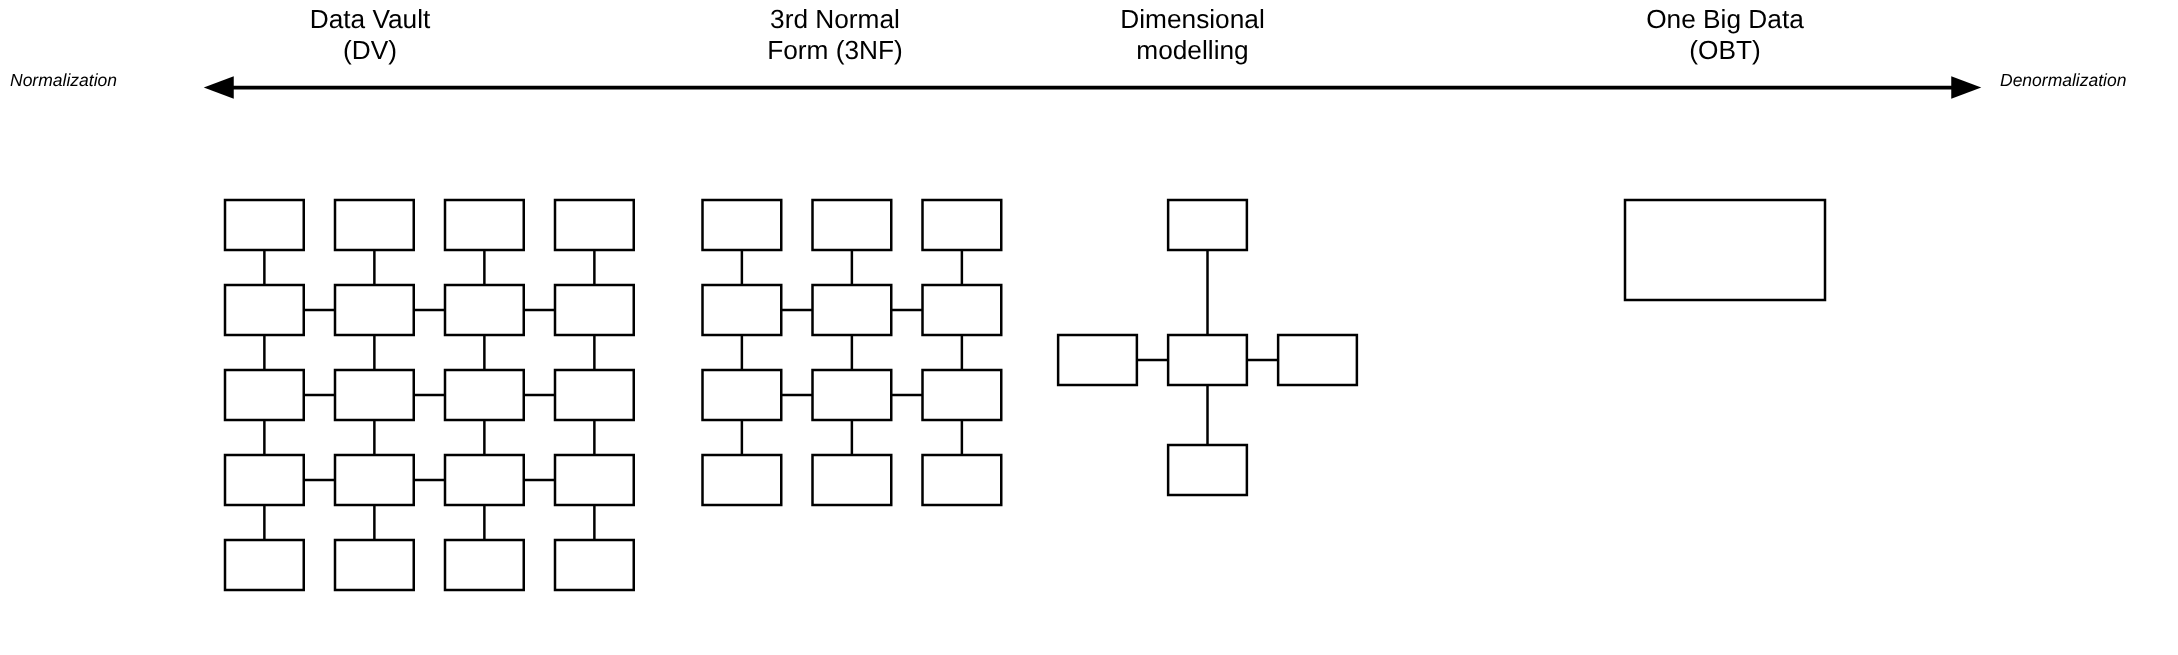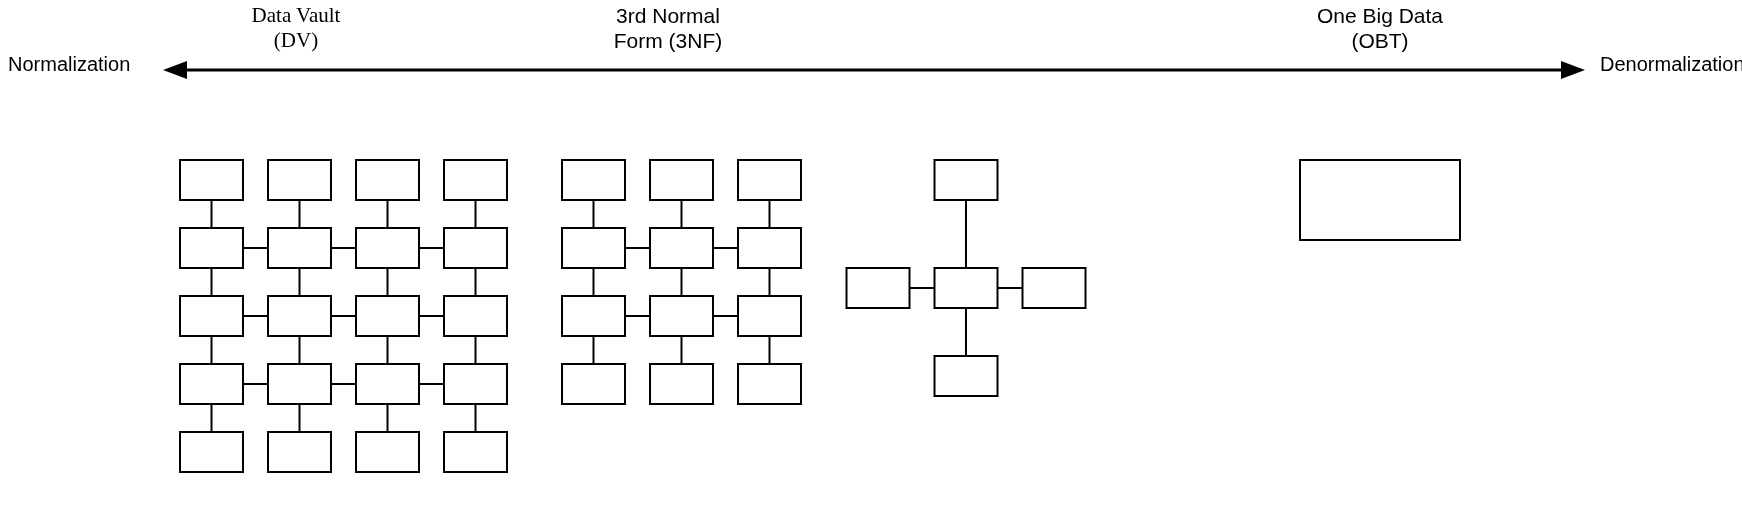--- a/index.html
+++ b/index.html
@@ -16,37 +16,38 @@
     color: #000000;
   }
   #stage {
     position: absolute;
     left: 0; top: 0;
     width: 1742px;
     height: 524px;
   }
   .axis-label {
     position: absolute;
-    font-size: 20px;
+    font-size: 14px;
     line-height: 24px;
     white-space: nowrap;
     color: #000;
+    font-style: italic;
   }
   #label-normalization { left: 8px;  top: 52px; }
   #label-denormalization { left: 1600px; top: 52px; }
 
   .stage-title {
     position: absolute;
     font-size: 21px;
     line-height: 25px;
     text-align: center;
     white-space: pre-line;
     color: #000;
   }
-  #title-dv   { left: 180px;  top: 3px;  width: 232px; font-family: Liberation Serif, serif; }
+  #title-dv   { left: 180px;  top: 3px;  width: 232px; }
   #title-3nf  { left: 552px;  top: 3px;  width: 232px; }
   #title-dim  { left: 838px;  top: 3px;  width: 232px; }
   #title-obt  { left: 1264px; top: 3px;  width: 232px; }
 
   svg#diagram {
     position: absolute;
     left: 0;
     top: 0;
     width: 1742px;
     height: 524px;
@@ -79,20 +80,22 @@
   <div class="axis-label" id="label-normalization">Normalization</div>
 
   <div class="axis-label" id="label-denormalization">Denormalization</div>
 
   <div class="stage-title" id="title-dv">Data Vault
 (DV)</div>
 
   <div class="stage-title" id="title-3nf">3rd Normal
 Form (3NF)</div>
 
+  <div class="stage-title" id="title-dim">Dimensional
+modelling</div>
 
   <div class="stage-title" id="title-obt">One Big Data
 (OBT)</div>
 
   <svg id="diagram" viewBox="0 0 1742 524">
 
     <g>
       <line class="axis-line" id="axis-shaft" x1="175" y1="70" x2="1573" y2="70"></line>
       <polygon class="axis-head" id="axis-head-left" points="163,70 187,61 187,79"></polygon>
       <polygon class="axis-head" id="axis-head-right" points="1585,70 1561,61 1561,79"></polygon>

